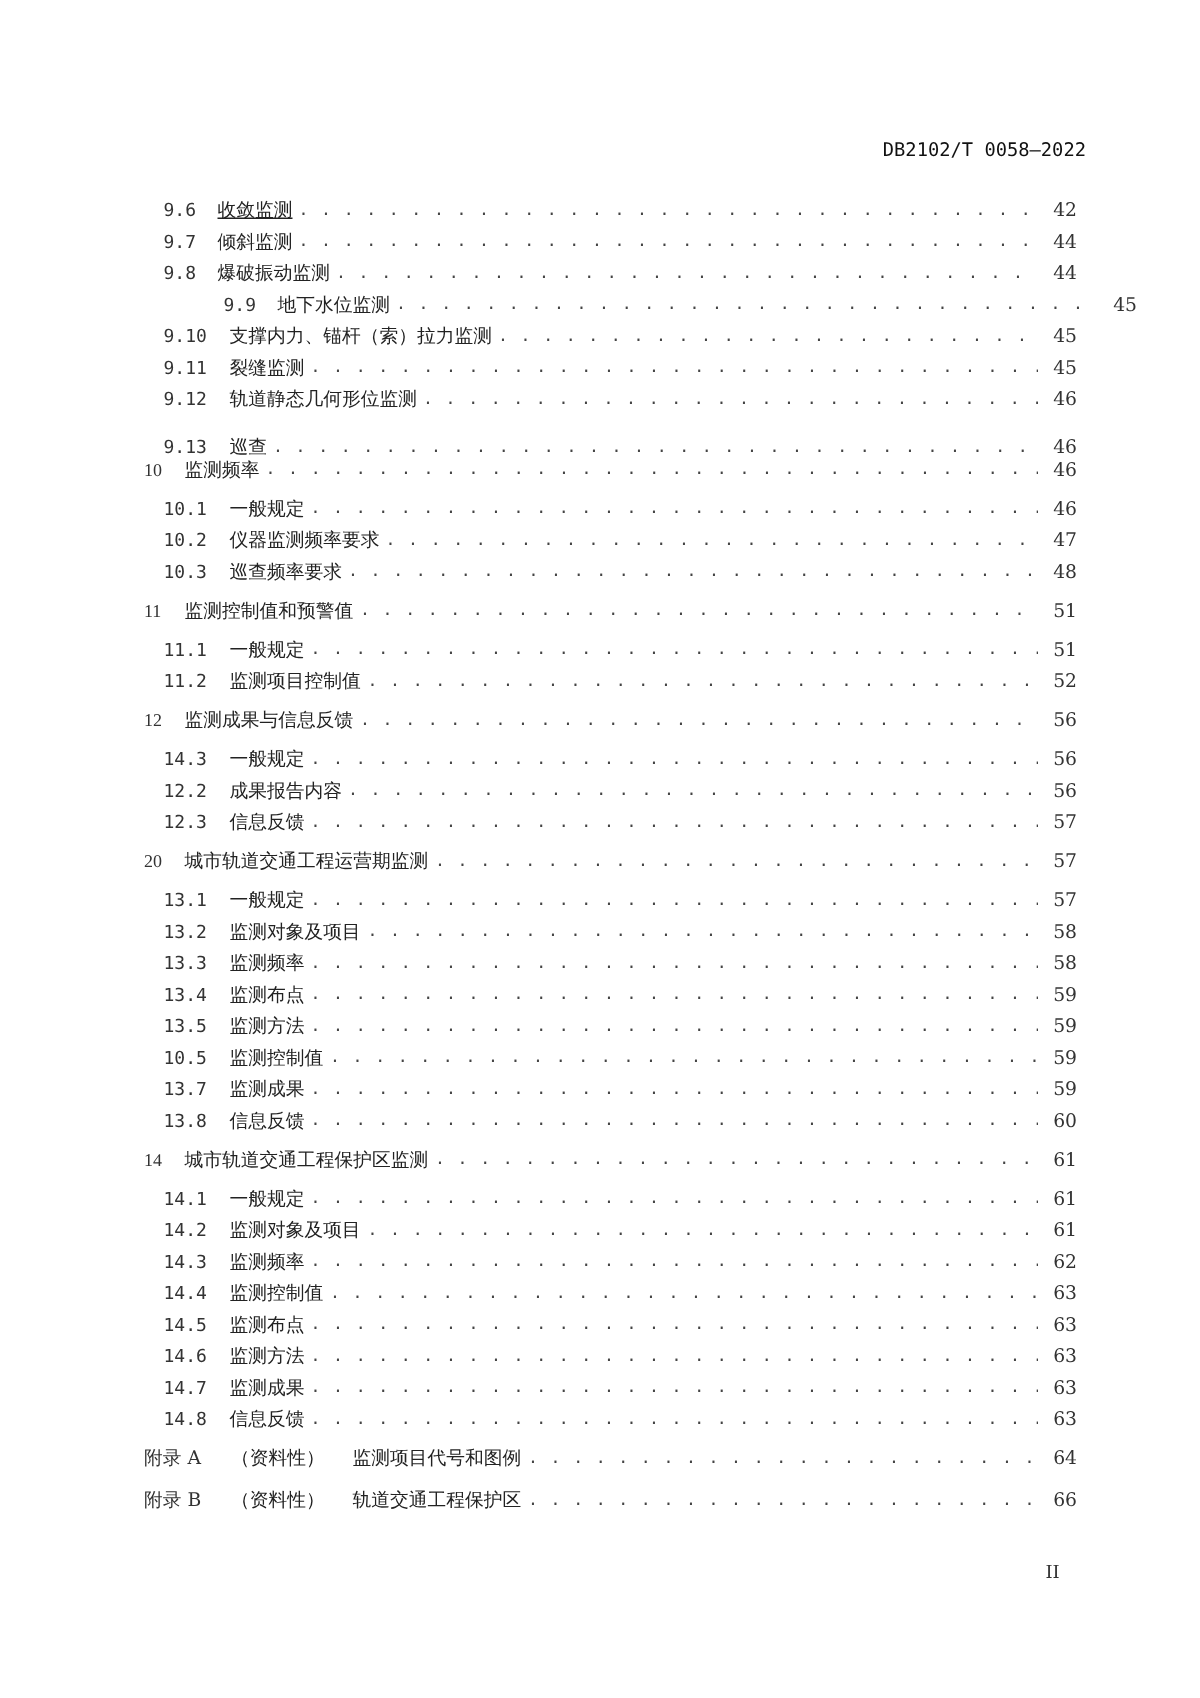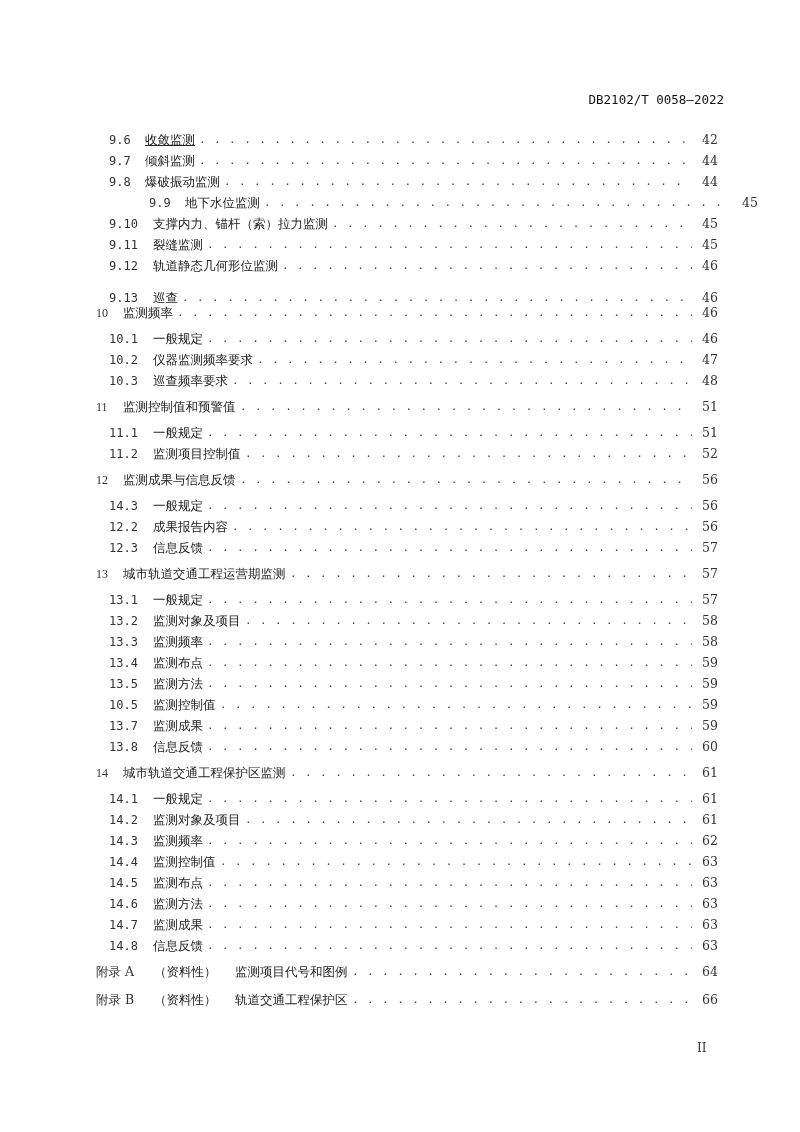--- a/index.html
+++ b/index.html
@@ -137,21 +137,21 @@
       <span class="leader" style="left: 232px; width: 460px;">. . . . . . . . . . . . . . . . . . . . . . . . . . . . . . . . . . . . . . . . . . . . . . . . . . . . . . . . . . . . . . . . . . . . . . . . . . . . . . . . . . . . . . . . . . . . . . . . . . . . . . . . . . . . . . . . . . . . . . . . </span>
       <span class="page">56</span>
     </div>
     <div class="row l2" style="top: 538px;">
       <span class="num">12.3</span>
       <span class="title">信息反馈</span>
       <span class="leader" style="left: 207px; width: 485px;">. . . . . . . . . . . . . . . . . . . . . . . . . . . . . . . . . . . . . . . . . . . . . . . . . . . . . . . . . . . . . . . . . . . . . . . . . . . . . . . . . . . . . . . . . . . . . . . . . . . . . . . . . . . . . . . . . . . . . . . . </span>
       <span class="page">57</span>
     </div>
     <div class="row l1" style="top: 564px;">
-      <span class="num">13</span>
+      <span class="num">20</span>
       <span class="title">城市轨道交通工程运营期监测</span>
       <span class="leader" style="left: 290px; width: 402px;">. . . . . . . . . . . . . . . . . . . . . . . . . . . . . . . . . . . . . . . . . . . . . . . . . . . . . . . . . . . . . . . . . . . . . . . . . . . . . . . . . . . . . . . . . . . . . . . . . . . . . . . . . . . . . . . . . . . . . . . . </span>
       <span class="page">57</span>
     </div>
     <div class="row l2" style="top: 590px;">
       <span class="num">13.1</span>
       <span class="title">一般规定</span>
       <span class="leader" style="left: 207px; width: 485px;">. . . . . . . . . . . . . . . . . . . . . . . . . . . . . . . . . . . . . . . . . . . . . . . . . . . . . . . . . . . . . . . . . . . . . . . . . . . . . . . . . . . . . . . . . . . . . . . . . . . . . . . . . . . . . . . . . . . . . . . . </span>
       <span class="page">57</span>
     </div>

